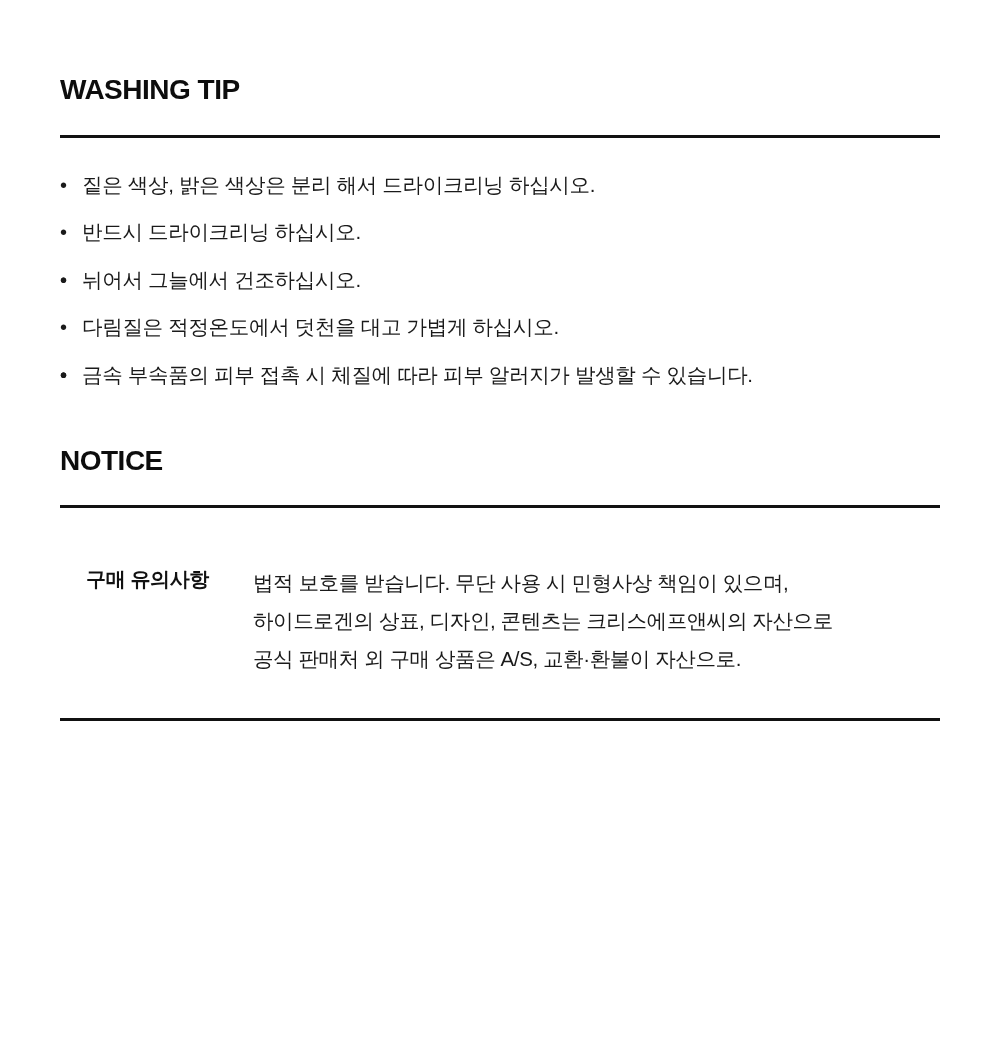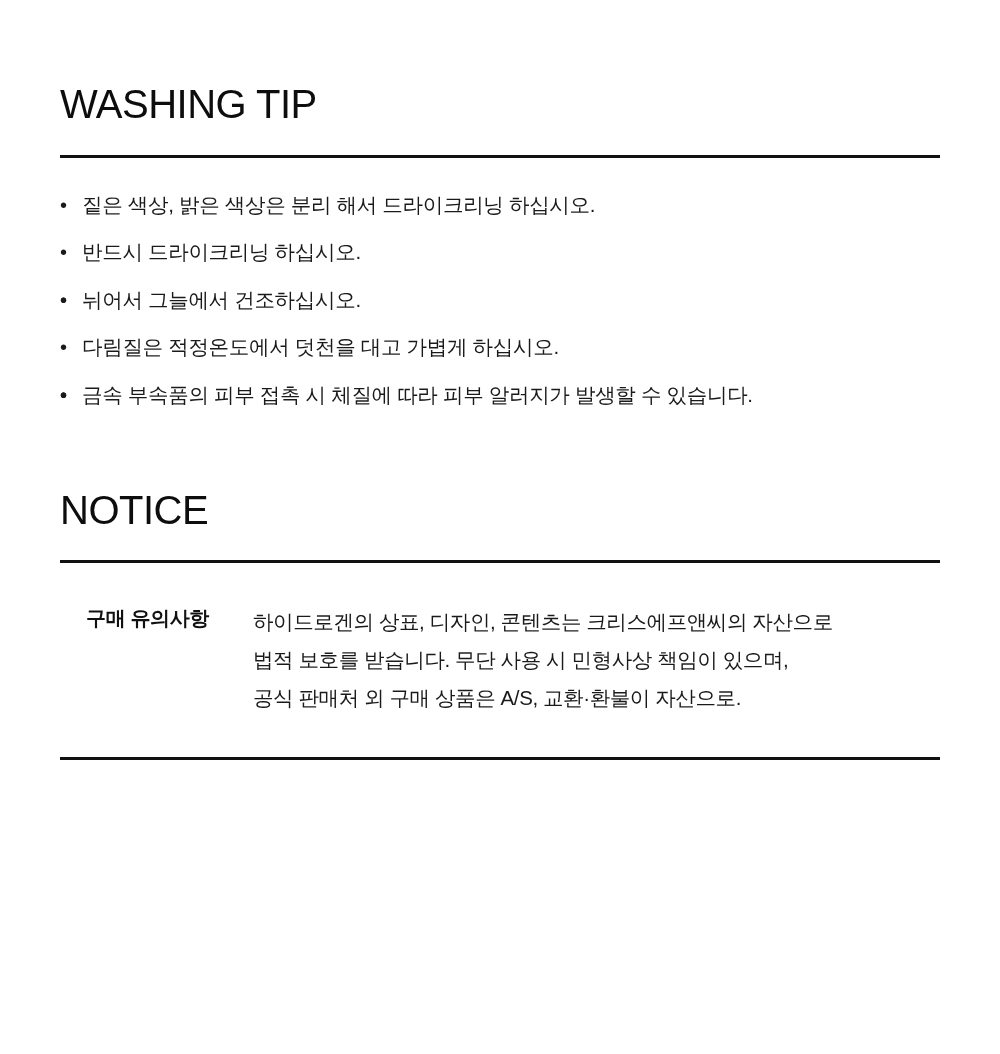--- a/index.html
+++ b/index.html
@@ -15,22 +15,22 @@
     overflow: hidden;
   }
   .page {
     position: relative;
     width: 1000px;
     height: 1054px;
     box-sizing: border-box;
     padding: 0 60px;
   }
   .section-title {
-    font-size: 40px;
-    font-weight: 400;
+    font-size: 28px;
+    font-weight: 700;
     letter-spacing: -0.5px;
     line-height: 1;
     color: #0d0d0d;
   }
   #washing-tip-title {
     padding-top: 57px;
   }
   .rule {
     height: 0;
     border-top: 3px solid #111111;
@@ -55,29 +55,29 @@
     letter-spacing: -0.3px;
   }
   .tip-list li .bullet {
     position: absolute;
     left: 0;
     top: 0;
     font-size: 20px;
     line-height: 1.0;
   }
   #notice-title {
-    margin-top: 85px;
+    margin-top: 62px;
   }
   #notice-rule {
     margin-top: 30px;
   }
   .notice-body {
     display: flex;
     align-items: flex-start;
-    margin-top: 40px;
+    margin-top: 56px;
   }
   .notice-label {
     width: 175px;
     flex: 0 0 175px;
     font-size: 20px;
     font-weight: 700;
     letter-spacing: -0.4px;
     padding-top: 2px;
     text-align: center;
     color: #111111;
@@ -138,21 +138,21 @@
     </li>
   </ul>
 
   <h1 class="section-title" id="notice-title">NOTICE</h1>
 
   <div class="rule" id="notice-rule"></div>
 
   <div class="notice-body">
     <div class="notice-label">구매 유의사항</div>
     <div class="notice-text">
+      <p>법적 보호를 받습니다. 무단 사용 시 민형사상 책임이 있으며,</p>
       <p>하이드로겐의 상표, 디자인, 콘텐츠는 크리스에프앤씨의 자산으로</p>
-      <p>법적 보호를 받습니다. 무단 사용 시 민형사상 책임이 있으며,</p>
       <p>공식 판매처 외 구매 상품은 A/S, 교환·환불이 자산으로.</p>
     </div>
   </div>
 
   <div class="rule" id="notice-bottom-rule"></div>
 
 </div>
 
 </body></html>

